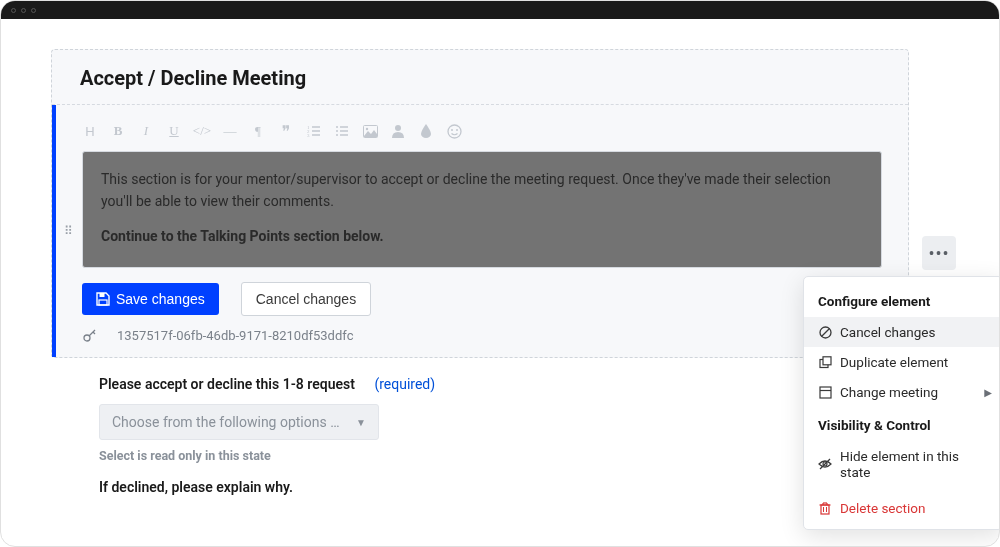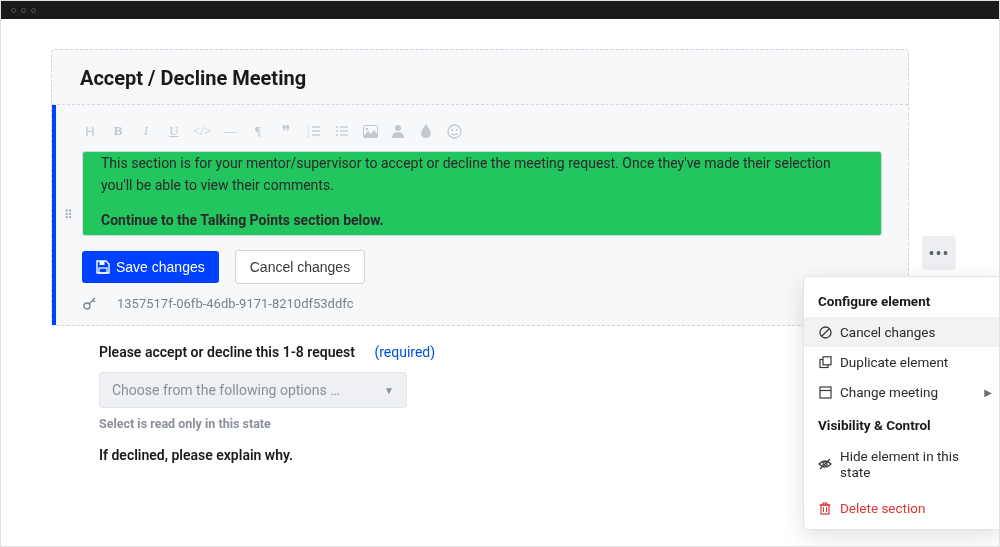--- a/index.html
+++ b/index.html
@@ -6,21 +6,21 @@
     body {
       font-family: -apple-system, BlinkMacSystemFont, "Segoe UI", Roboto, sans-serif;
       background: #fff;
       font-size: 14px;
       color: #1a1a1a;
     }
     .window {
       width: 1000px;
       height: 547px;
       border: 1px solid #e0e0e0;
-      border-radius: 0;
+      border-radius: 15px;
       overflow: hidden;
       background: #fff;
       position: relative;
     }
     .titlebar {
       height: 18px;
       background: #1a1a1a;
       display: flex;
       align-items: center;
       padding-left: 10px;
@@ -72,34 +72,34 @@
       color: #c3c8cf;
       align-items: center;
     }
     .toolbar .tb-icon {
       width: 16px; height: 16px;
       display: flex; align-items: center; justify-content: center;
       font-size: 13px;
       font-family: Georgia, serif;
     }
     .editor-box {
-      background: #22c55e;
+      background: #737373;
       border: 1px solid #d6dae0;
       border-radius: 3px;
-      padding: 0 18px;
+      padding: 16px 18px;
       font-size: 14px;
       line-height: 1.6;
       color: #2a2a2a;
     }
     .editor-box p { margin-bottom: 12px; }
     .editor-box p:last-child { margin-bottom: 4px; font-weight: 700; }
     .button-row {
       margin-top: 14px;
       display: flex;
-      gap: 16px;
+      gap: 22px;
       align-items: center;
     }
     .btn {
       padding: 8px 14px;
       border-radius: 3px;
       font-size: 14px;
       cursor: pointer;
       display: inline-flex;
       align-items: center;
       gap: 6px;
@@ -134,21 +134,21 @@
     .field-label .req {
       color: #0050d8;
       font-weight: 400;
       margin-left: 16px;
     }
     .select-box {
       background: #eef0f3;
       border: 1px solid #e2e5ea;
       border-radius: 3px;
       padding: 9px 12px;
-      width: 308px;
+      width: 280px;
       color: #8a919a;
       font-size: 14px;
       display: flex;
       justify-content: space-between;
       align-items: center;
       cursor: not-allowed;
     }
     .helper-text {
       color: #8a919a;
       font-size: 12.5px;

